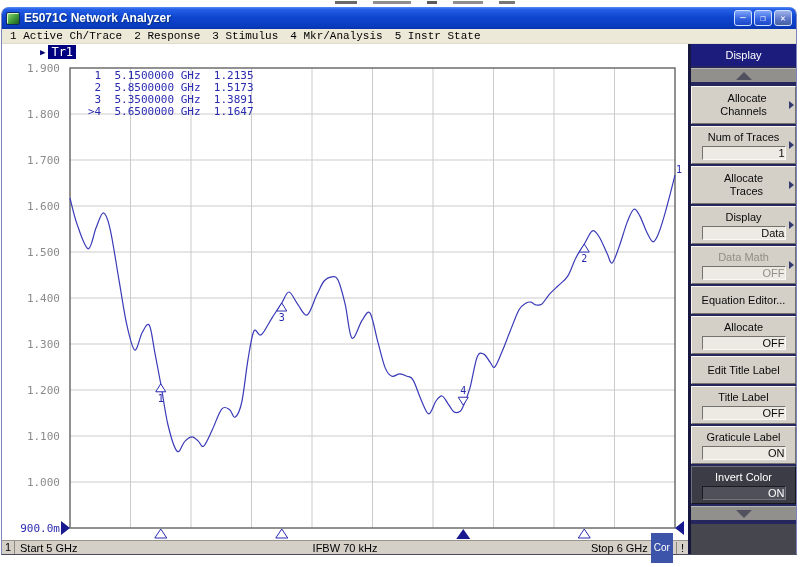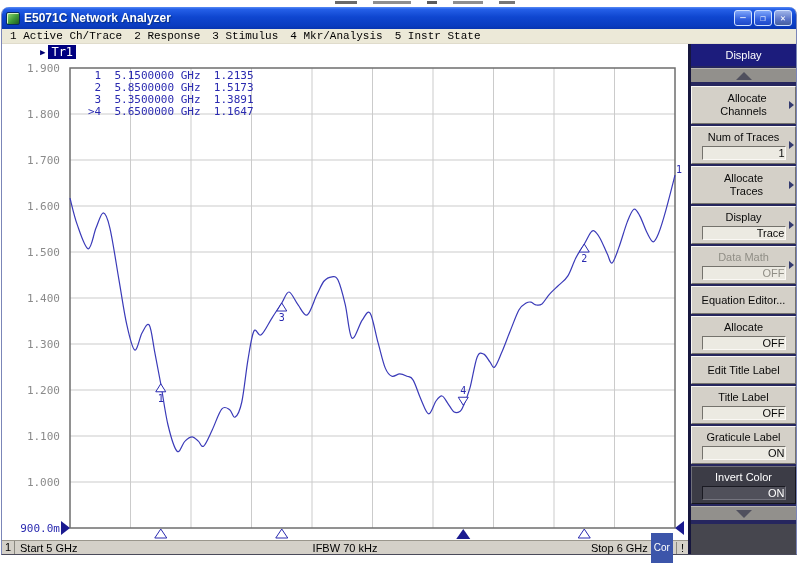--- a/index.html
+++ b/index.html
@@ -207,21 +207,21 @@
             </div>
             <div class="sb-wrap">
               <div class="sb-btn h2 arrow">
                 <span class="lbl">Allocate
 Traces</span>
               </div>
             </div>
             <div class="sb-wrap">
               <div class="sb-btn h2 arrow">
                 <span class="lbl">Display</span>
-                <div class="sb-val">Trace</div>
+                <div class="sb-val">Data</div>
               </div>
             </div>
             <div class="sb-wrap">
               <div class="sb-btn h2 arrow disabled">
                 <span class="lbl">Data Math</span>
                 <div class="sb-val">OFF</div>
               </div>
             </div>
             <div class="sb-wrap">
               <div class="sb-btn h1">

